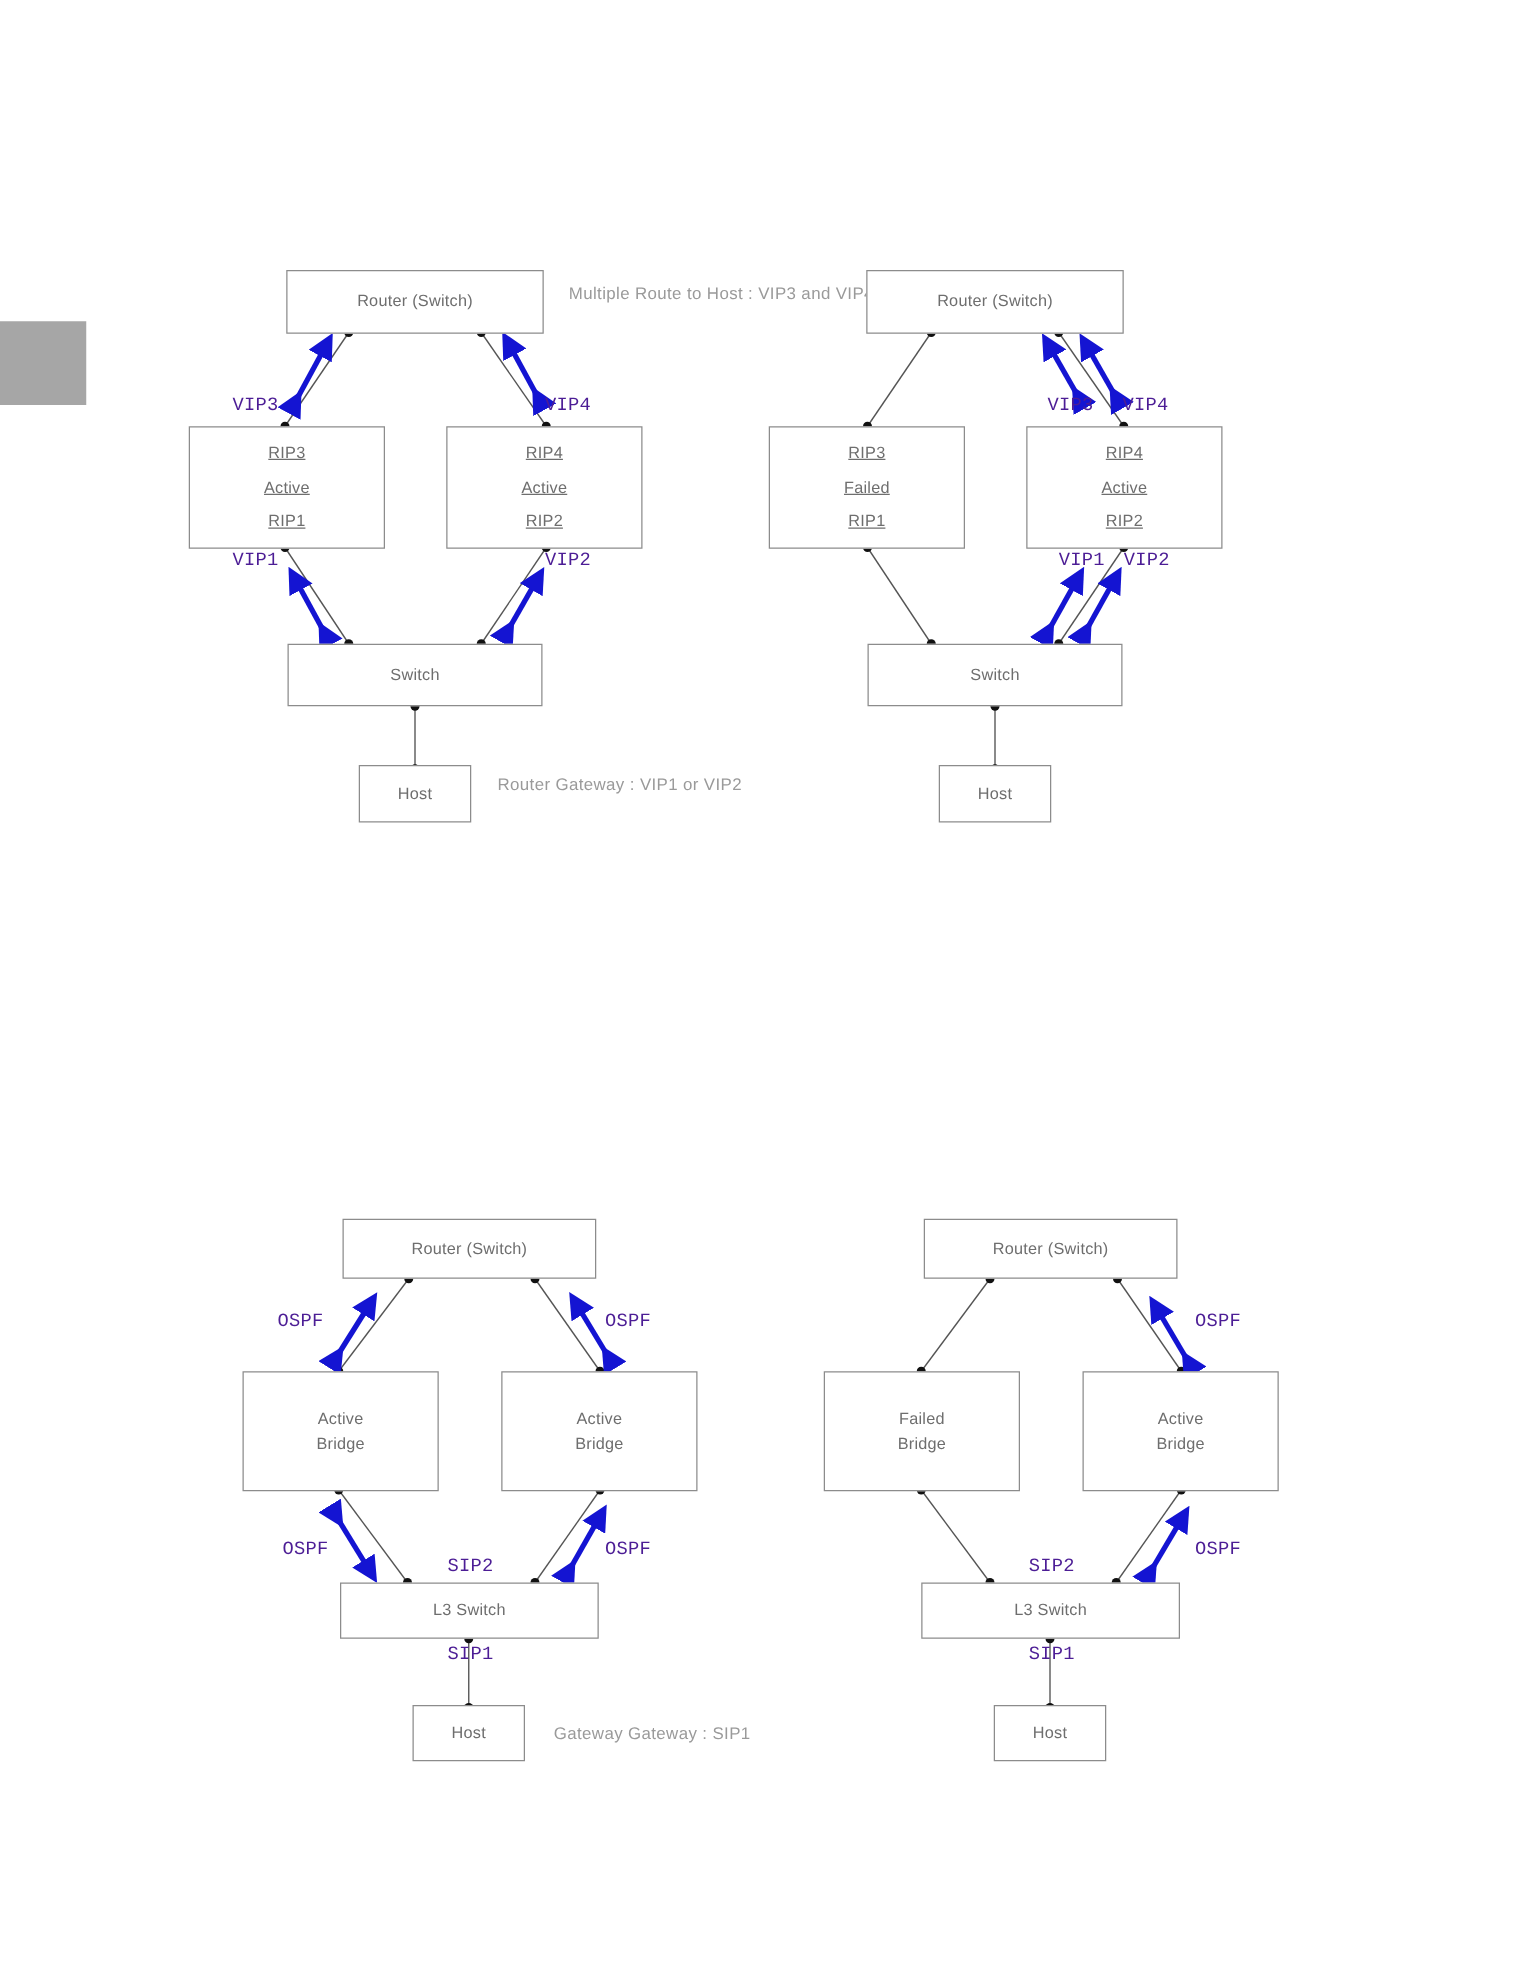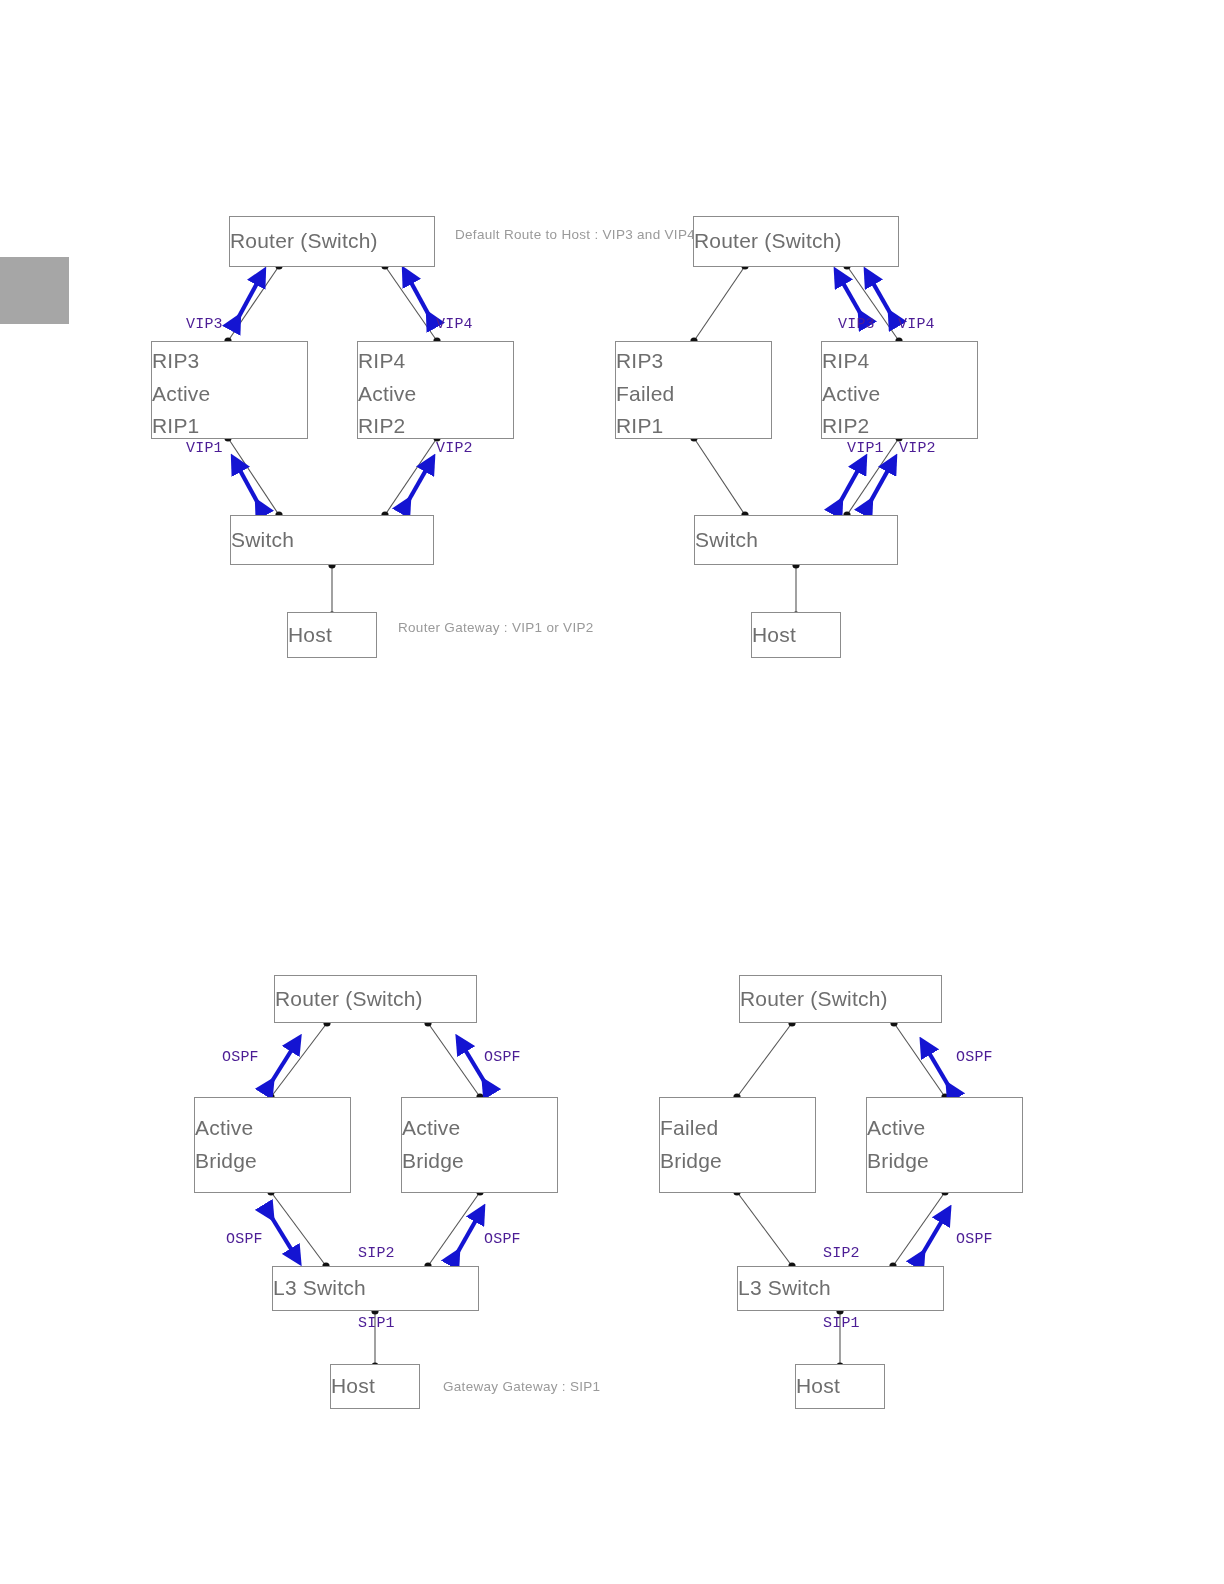--- a/index.html
+++ b/index.html
@@ -6,26 +6,26 @@
   body{
     width:1224px;height:1584px;background:#ffffff;
     font-family:"Liberation Sans","DejaVu Sans",sans-serif;
     color:#6e6e6e;position:relative;overflow:hidden;
   }
   #canvas{position:absolute;left:0;top:0;width:1224px;height:1584px;}
   .gray-block{position:absolute;background:#a6a6a6;}
   .node{
     position:absolute;box-sizing:border-box;
     border:1px solid #8c8c8c;background:#ffffff;
-    display:flex;flex-direction:column;align-items:flex-start;justify-content:center;
-    color:#6e6e6e;font-size:21px;line-height:1.55;letter-spacing:.2px;
+    display:flex;flex-direction:column;align-items:center;justify-content:center;
+    color:#6e6e6e;font-size:13px;line-height:1.55;letter-spacing:.2px;
     text-align:center;
   }
   .node .ln{display:block;white-space:nowrap;}
-  .node.tall{justify-content:space-evenly;padding:3px 0;}
+  .node.tall{justify-content:space-evenly;padding:3px 0;text-decoration:underline;}
   .lbl{
     position:absolute;color:#4c1d95;font-size:15px;white-space:nowrap;
     letter-spacing:.2px;line-height:1.45;font-family:Liberation Mono, monospace;
   }
   .note{
     position:absolute;color:#9a9a9a;font-size:13.5px;white-space:nowrap;
     letter-spacing:.3px;line-height:1.5;text-align:center;
   }
   svg.links{position:absolute;left:0;top:0;width:1224px;height:1584px;overflow:visible;pointer-events:none;}
   .wire{stroke:#555555;stroke-width:1.1;fill:none;}
@@ -156,21 +156,21 @@
   <div class="node" style="left:287px;top:612px;width:90px;height:46px;">
     <span class="ln">Host</span>
   </div>
 
   <div class="lbl" style="left:186px;top:314px;">VIP3</div>
   <div class="lbl" style="left:436px;top:314px;">VIP4</div>
   <div class="lbl" style="left:186px;top:438px;">VIP1</div>
   <div class="lbl" style="left:436px;top:438px;">VIP2</div>
 
   <div class="note" style="left:455px;top:225px;width:195px;">
-    <span class="ln">Default Route to Host :</span>
+    <span class="ln">Multiple Route to Host :</span>
     <span class="ln">VIP3 and VIP4</span>
   </div>
 
   <div class="note" style="left:398px;top:618px;width:155px;">
     <span class="ln">Router Gateway :</span>
     <span class="ln">VIP1 or VIP2</span>
   </div>
 
   <div class="node" style="left:693px;top:216px;width:206px;height:51px;">
     <span class="ln">Router (Switch)</span>

